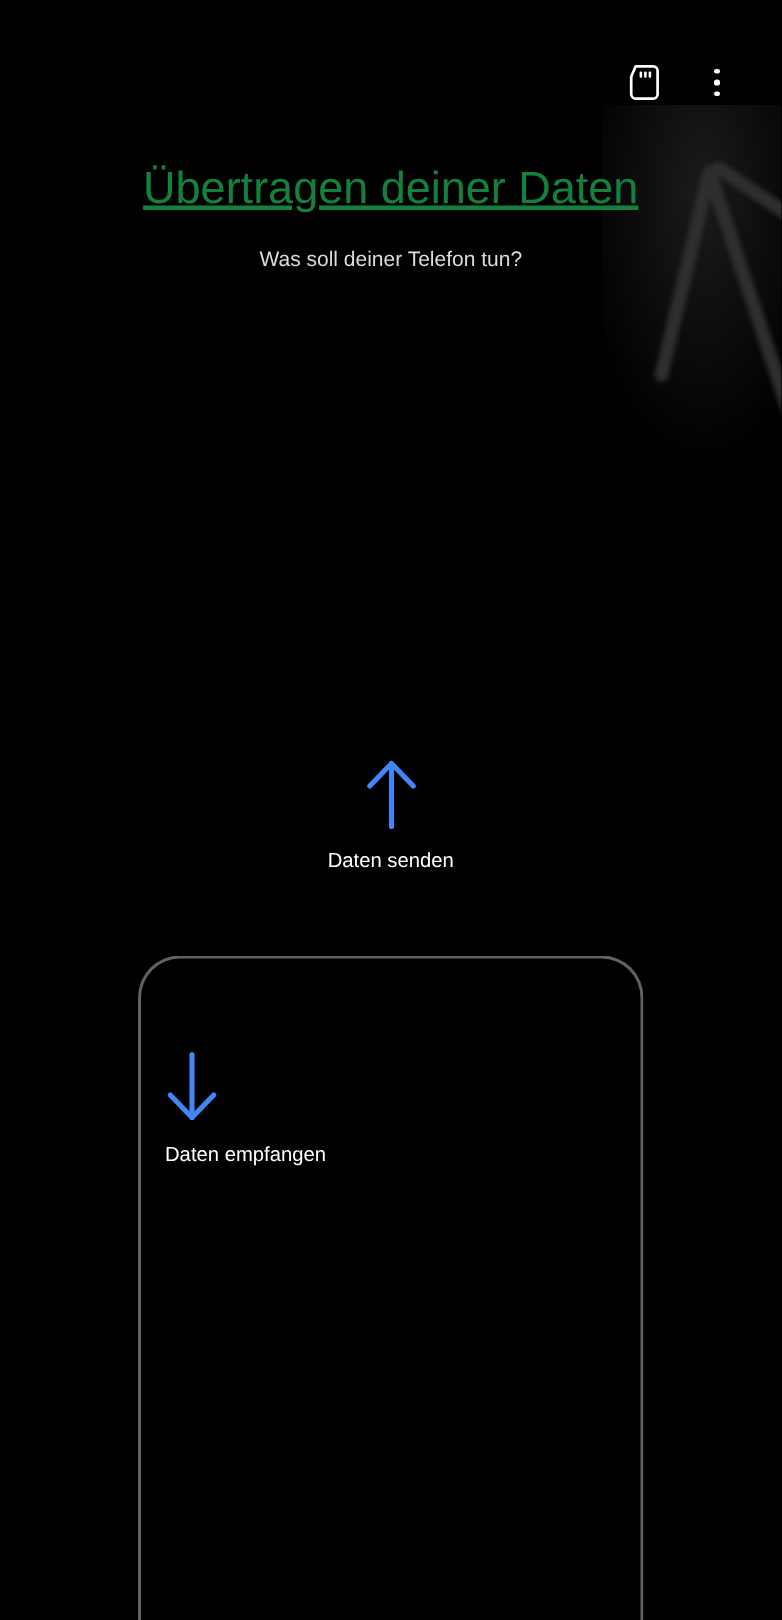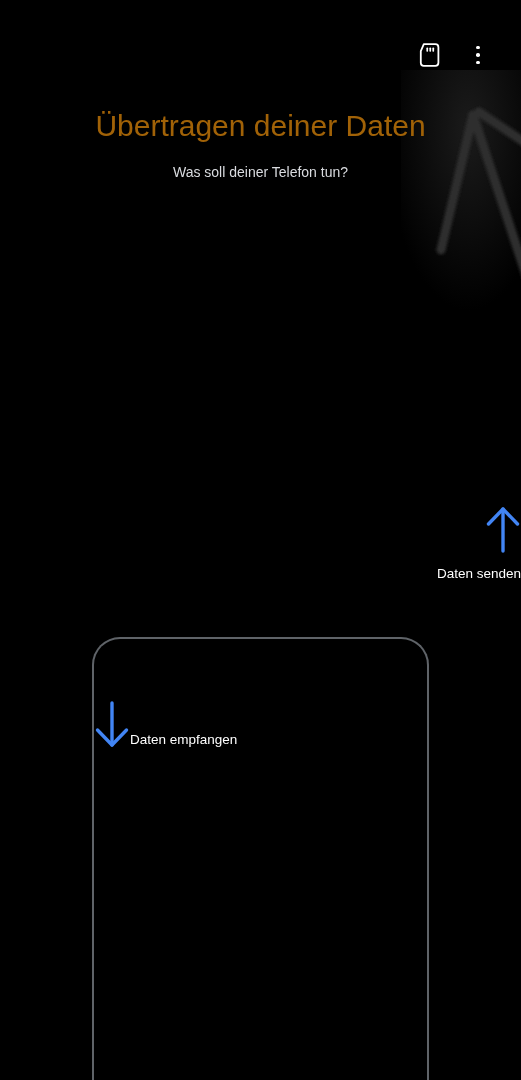--- a/index.html
+++ b/index.html
@@ -83,40 +83,41 @@
     top: 106px;
     left: 0;
     right: 0;
     text-align: center;
   }
   .page-title {
     margin: 0;
     font-size: 30px;
     line-height: 40px;
     font-weight: 400;
-    color: #a16207;
+    color: #15803d;
     letter-spacing: 0px;
+    text-decoration: underline;
   }
   .page-subtitle {
     margin: 16px 0 0 0;
     font-size: 14px;
     line-height: 20px;
     font-weight: 400;
     color: #dadce0;
   }
 
   
   .send-option {
     position: absolute;
     top: 505px;
     left: 0;
     right: 0;
     display: flex;
     flex-direction: column;
-    align-items: flex-end;
+    align-items: center;
     cursor: pointer;
   }
   .arrow-svg { display: block; }
   .option-label {
     margin-top: 12px;
     font-size: 13.5px;
     line-height: 18px;
     color: #ffffff;
     text-align: center;
   }
@@ -131,25 +132,25 @@
     border: 2px solid #5f6368;
     border-bottom: 0;
     border-top-left-radius: 28px;
     border-top-right-radius: 28px;
     box-sizing: border-box;
     background: transparent;
   }
   .receive-option {
     position: absolute;
     top: 62px;
-    left: 0;
-    right: 0;
-    display: flex;
-    flex-direction: row;
-    align-items: flex-end;
+    left: 16px;
+    right: 0;
+    display: flex;
+    flex-direction: column;
+    align-items: flex-start;
     cursor: pointer;
   }
 </style>
 </head>
 <body>
 
 <div id="screen">
 
   <svg class="deco-arrow" viewBox="0 0 150 330" aria-hidden="true">
     <defs>

